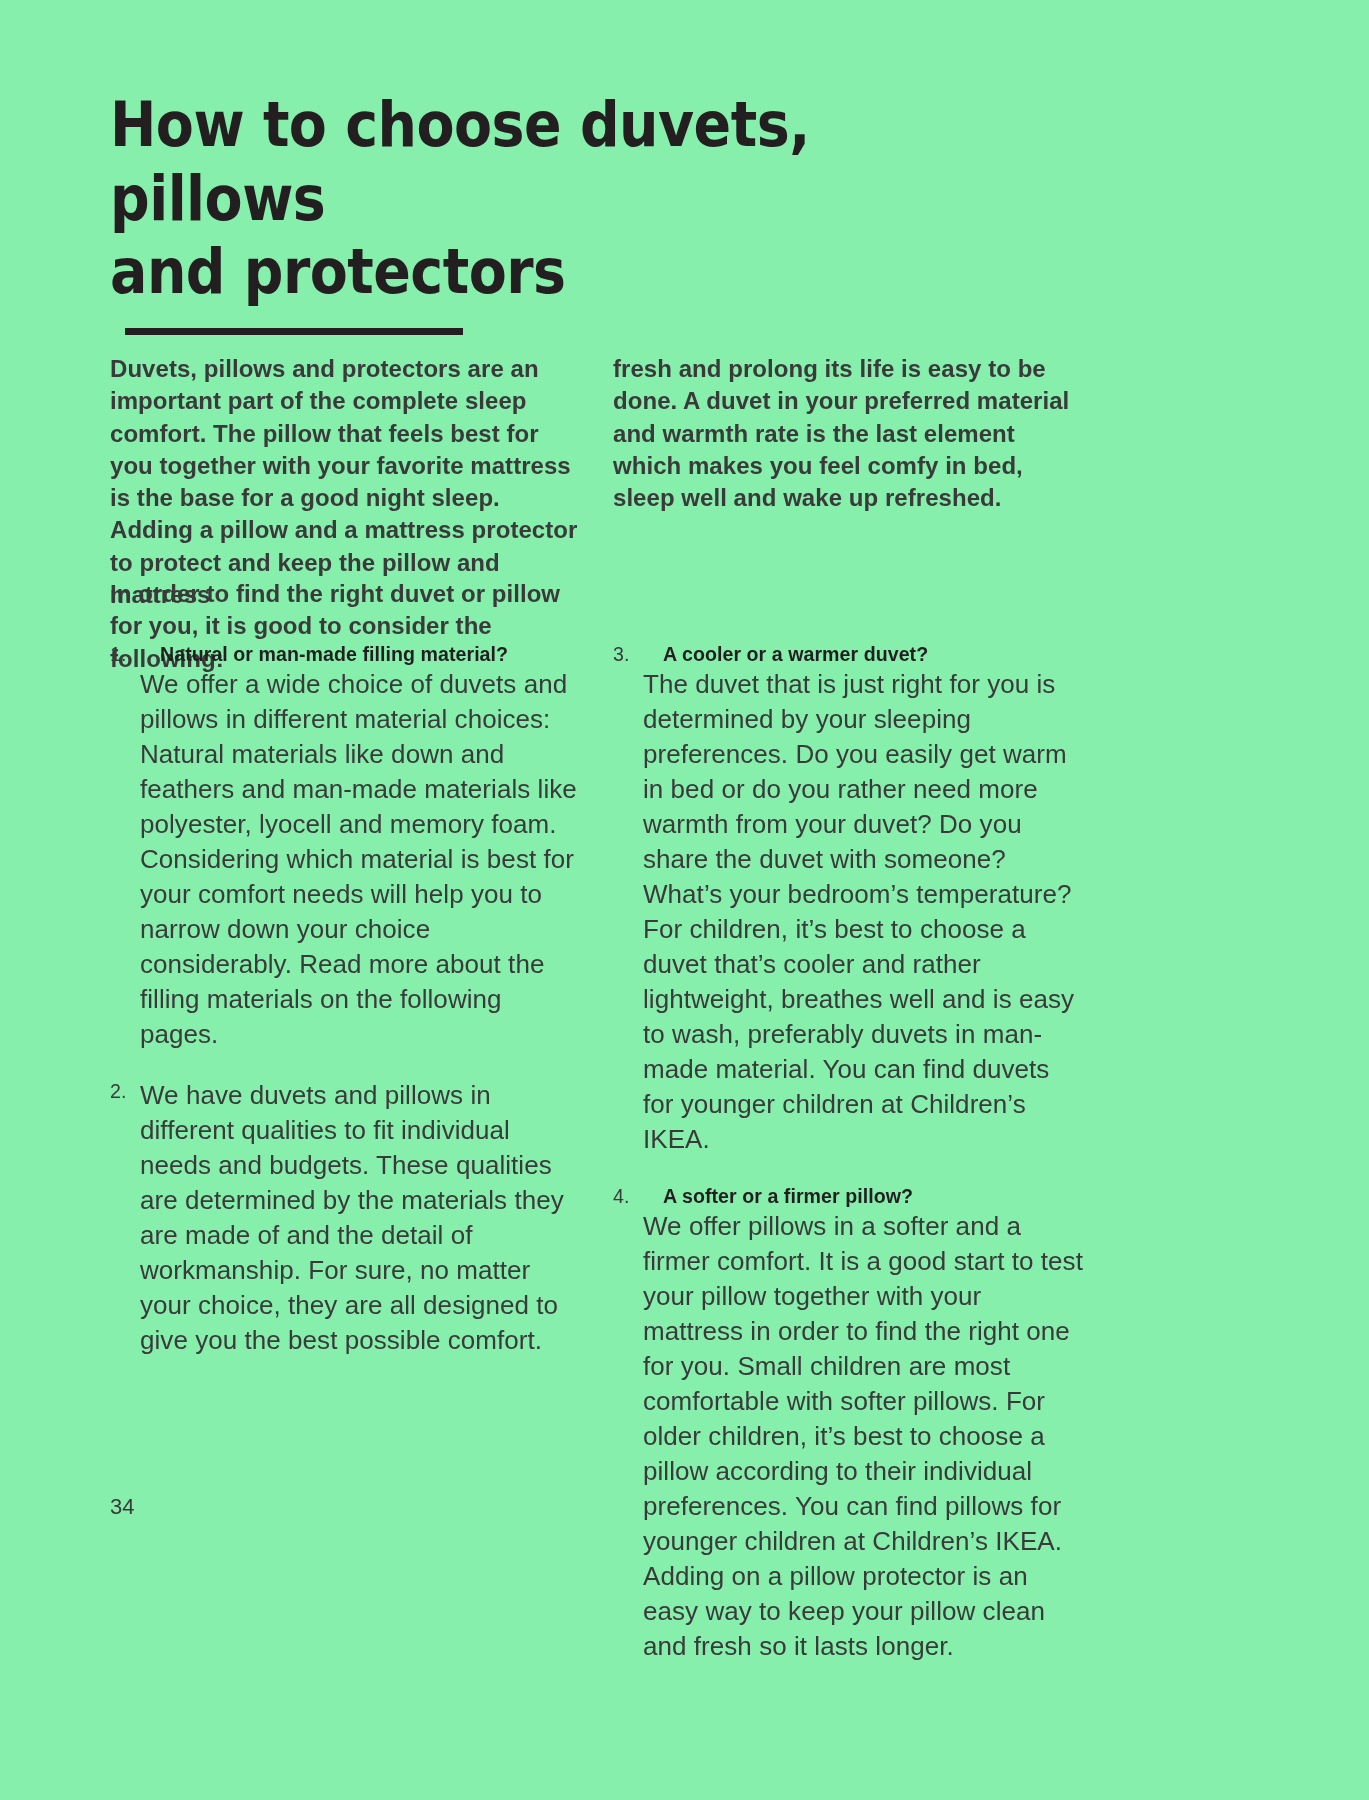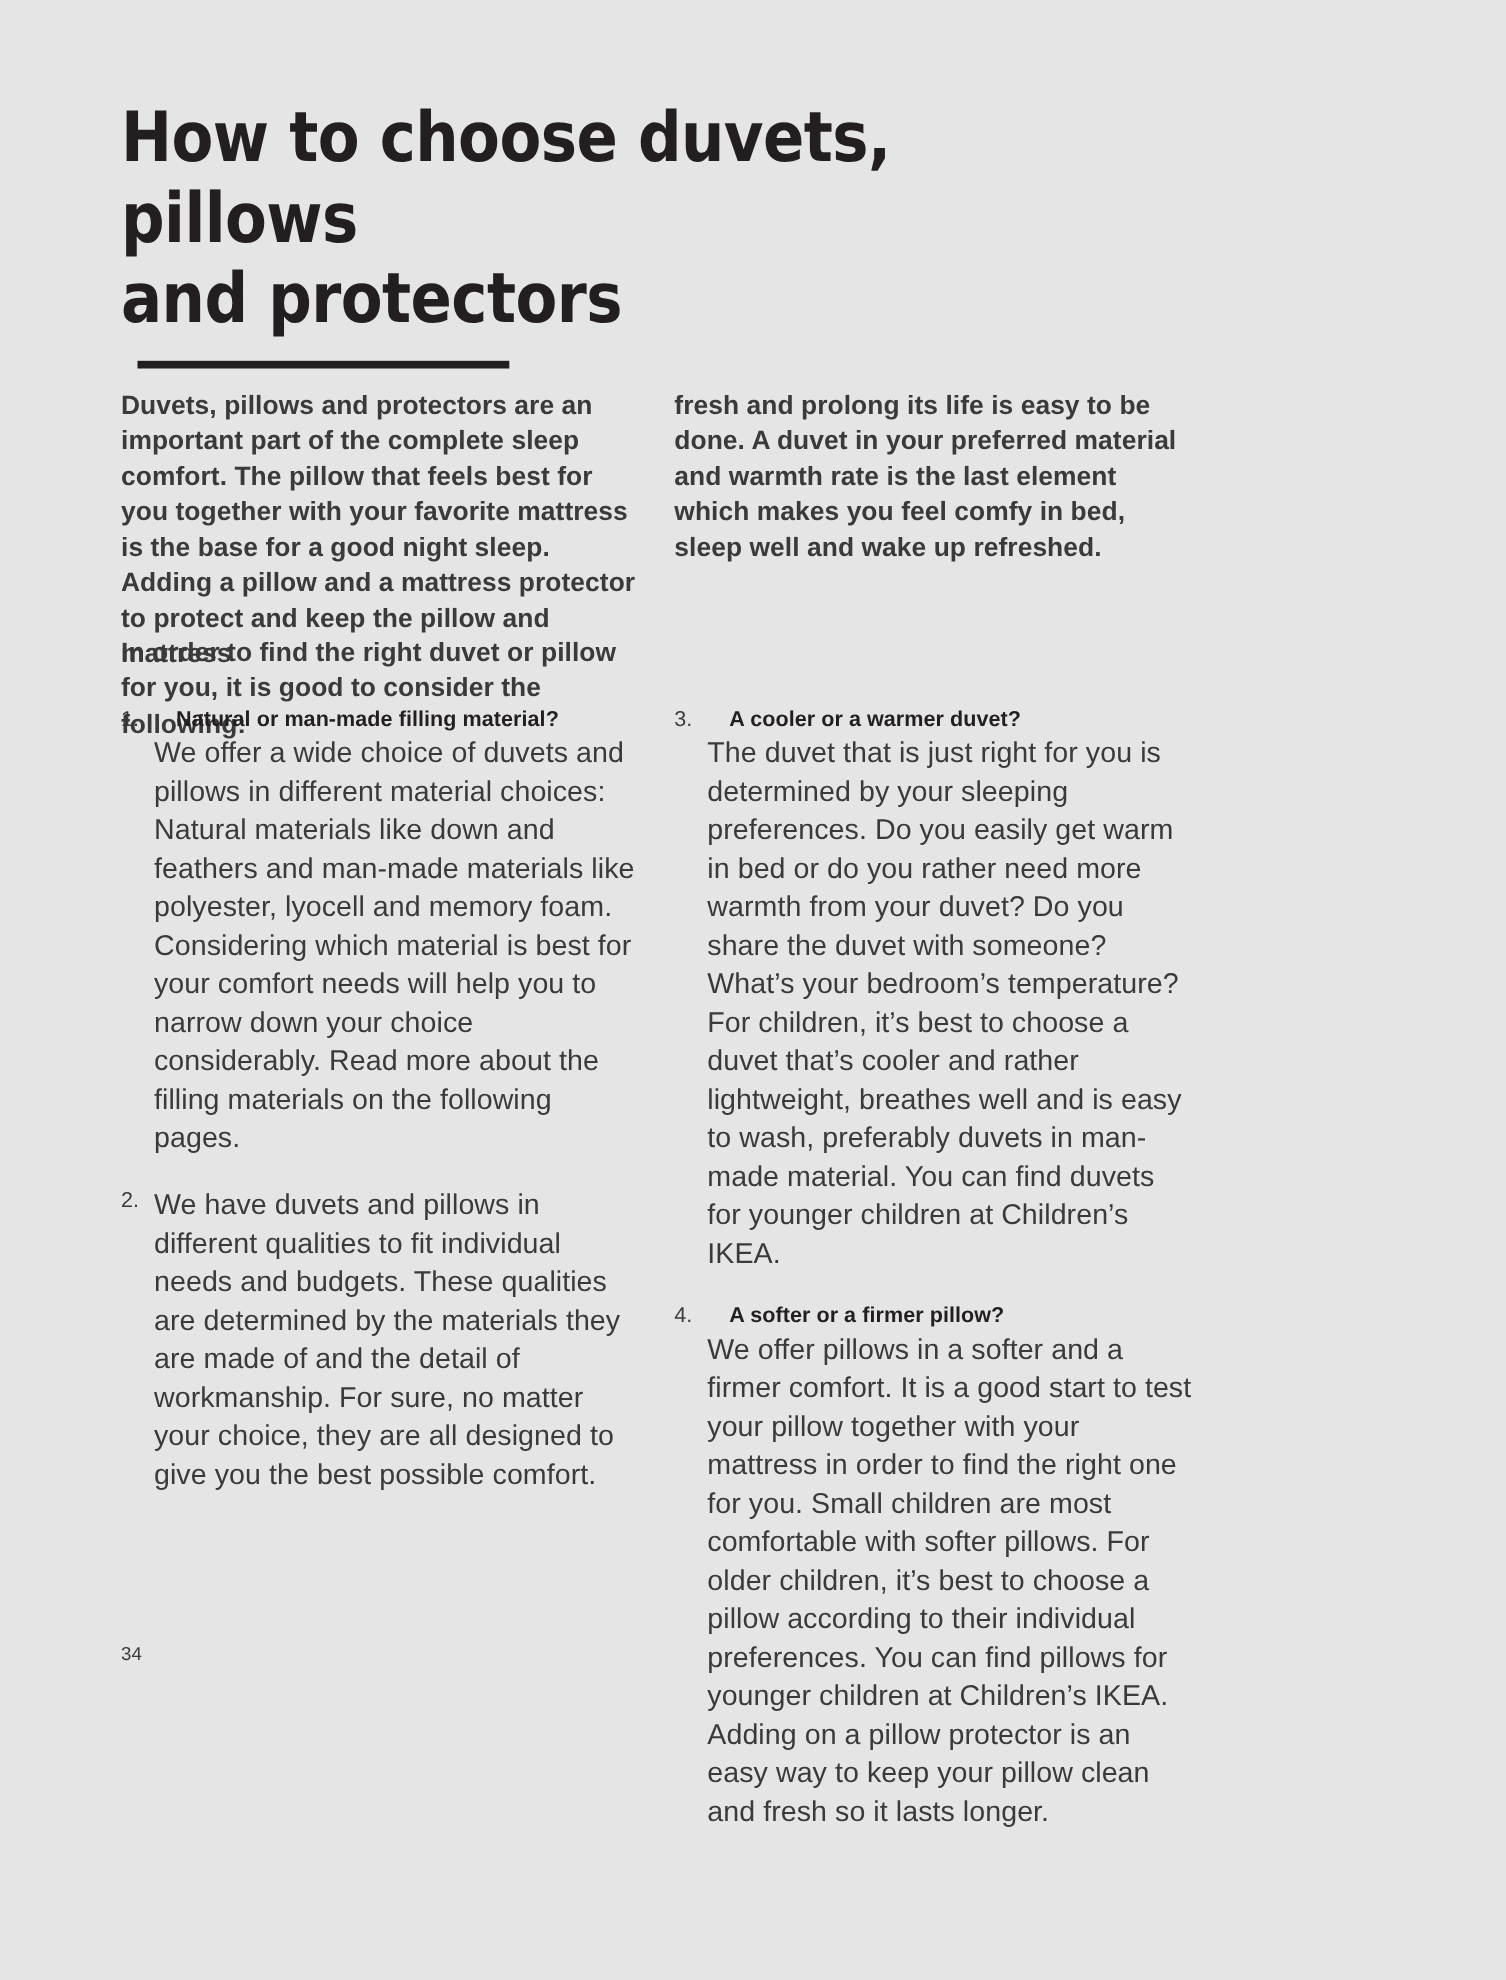--- a/index.html
+++ b/index.html
@@ -8,21 +8,21 @@
     background: #ffffff;
   }
   body {
     font-family: "Liberation Sans", sans-serif;
     color: #231f20;
   }
   .page {
     position: relative;
     width: 1369px;
     height: 1800px;
-    background: #e5e5e5;
+    background: #86efac;
     overflow: hidden;
     box-sizing: border-box;
   }
 
   
   .title-block {
     position: absolute;
     left: 110px;
     top: 88px;
     width: 1020px;
@@ -112,21 +112,21 @@
     line-height: 1.345;
     color: #3a3a3a;
     letter-spacing: 0.05px;
   }
 
   
   .page-number {
     position: absolute;
     left: 110px;
     top: 1494px;
-    font-size: 17px;
+    font-size: 22px;
     line-height: 1.2;
     color: #3a3a3a;
   }
 </style>
 </head>
 <body>
 
 <div class="page">
 
   <div class="title-block">

